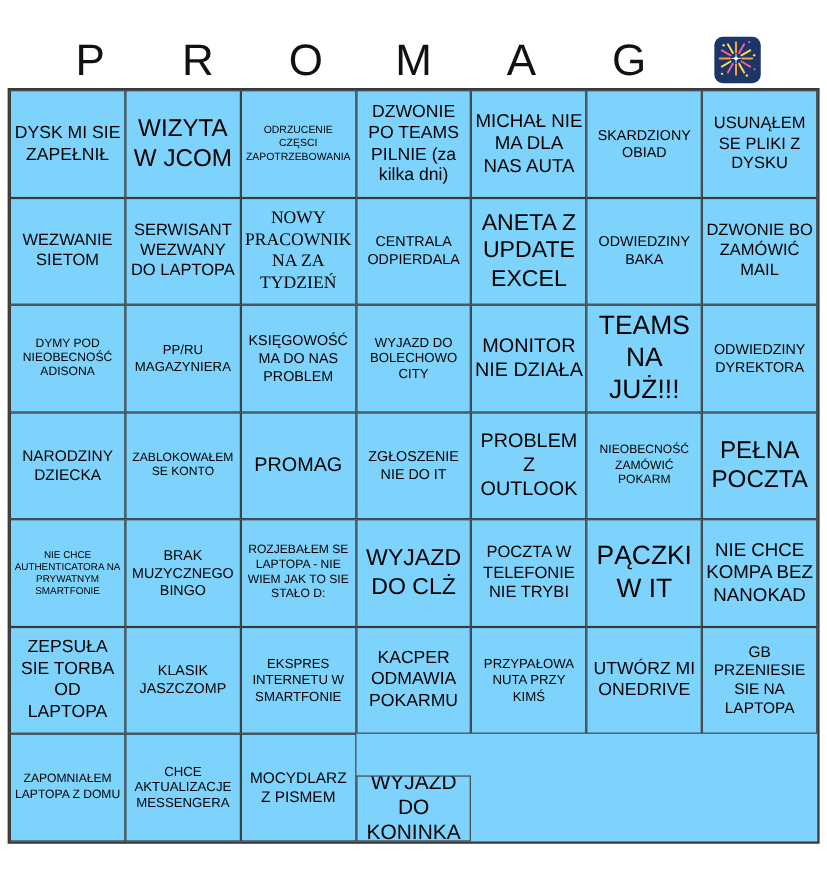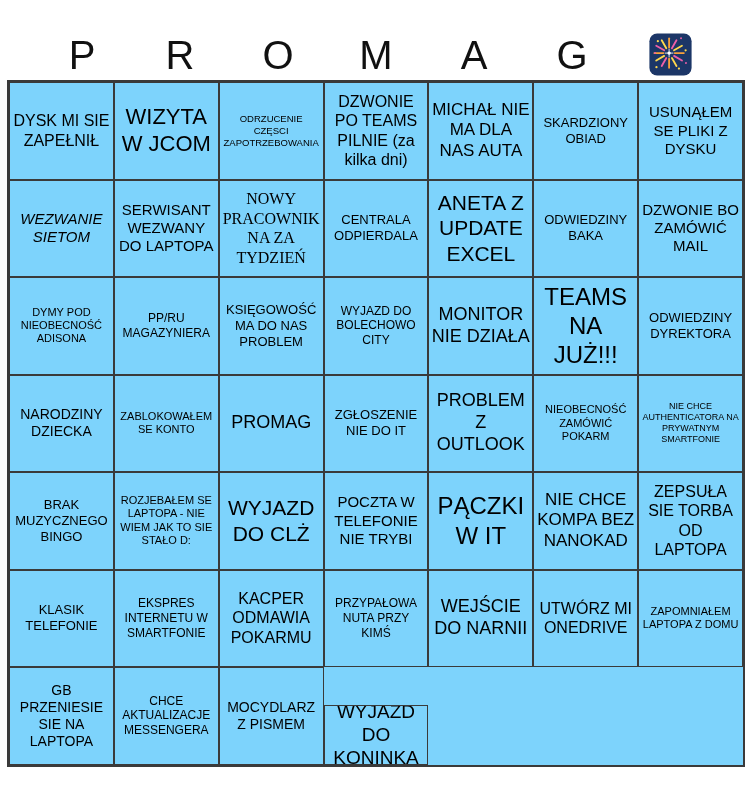--- a/index.html
+++ b/index.html
@@ -102,54 +102,54 @@
   </div>
 
   <div class="card" id="bingo-card">
       <div class="cell" style="font-size: 16px;">DYSK MI SIE ZAPEŁNIŁ</div>
       <div class="cell" style="font-size: 22px;">WIZYTA W JCOM</div>
       <div class="cell" style="font-size: 9.5px;">ODRZUCENIE CZĘSCI ZAPOTRZEBOWANIA</div>
       <div class="cell" style="font-size: 16px; text-align: center;">DZWONIE PO TEAMS PILNIE (za kilka dni)</div>
       <div class="cell" style="font-size: 17px;">MICHAŁ NIE MA DLA NAS AUTA</div>
       <div class="cell" style="font-size: 13px;">SKARDZIONY OBIAD</div>
       <div class="cell" style="font-size: 15px;">USUNĄŁEM SE PLIKI Z DYSKU</div>
-      <div class="cell" style="font-size: 15px; font-style: italic;">WEZWANIE SIETOM</div>
+      <div class="cell" style="font-size: 15px;">WEZWANIE SIETOM</div>
       <div class="cell" style="font-size: 15px;">SERWISANT WEZWANY DO LAPTOPA</div>
       <div class="cell" style="font-size: 16px; font-family: Liberation Serif, serif;">NOWY PRACOWNIK NA ZA TYDZIEŃ</div>
       <div class="cell" style="font-size: 13px;">CENTRALA ODPIERDALA</div>
       <div class="cell" style="font-size: 21px;">ANETA Z UPDATE EXCEL</div>
       <div class="cell" style="font-size: 13px;">ODWIEDZINY BAKA</div>
       <div class="cell" style="font-size: 15px;">DZWONIE BO ZAMÓWIĆ MAIL</div>
       <div class="cell" style="font-size: 11px;">DYMY POD NIEOBECNOŚĆ ADISONA</div>
       <div class="cell" style="font-size: 12px;">PP/RU MAGAZYNIERA</div>
       <div class="cell" style="font-size: 13px;">KSIĘGOWOŚĆ MA DO NAS PROBLEM</div>
       <div class="cell" style="font-size: 12px;">WYJAZD DO BOLECHOWO CITY</div>
       <div class="cell" style="font-size: 18px;">MONITOR NIE DZIAŁA</div>
       <div class="cell" style="font-size: 24px;">TEAMS NA JUŻ!!!</div>
       <div class="cell" style="font-size: 13px;">ODWIEDZINY DYREKTORA</div>
       <div class="cell" style="font-size: 14px;">NARODZINY DZIECKA</div>
       <div class="cell" style="font-size: 11px;">ZABLOKOWAŁEM SE KONTO</div>
       <div class="cell" style="font-size: 18px;">PROMAG</div>
       <div class="cell" style="font-size: 13px;">ZGŁOSZENIE NIE DO IT</div>
       <div class="cell" style="font-size: 18px;">PROBLEM Z OUTLOOK</div>
       <div class="cell" style="font-size: 11px;">NIEOBECNOŚĆ ZAMÓWIĆ POKARM</div>
+      <div class="cell" style="font-size: 22px;">PEŁNA POCZTA</div>
       <div class="cell" style="font-size: 9px;">NIE CHCE AUTHENTICATORA NA PRYWATNYM SMARTFONIE</div>
       <div class="cell" style="font-size: 13px;">BRAK MUZYCZNEGO BINGO</div>
       <div class="cell" style="font-size: 11px;">ROZJEBAŁEM SE LAPTOPA - NIE WIEM JAK TO SIE STAŁO D:</div>
       <div class="cell" style="font-size: 21px;">WYJAZD DO CLŻ</div>
       <div class="cell" style="font-size: 15px;">POCZTA W TELEFONIE NIE TRYBI</div>
       <div class="cell" style="font-size: 24px;">PĄCZKI W IT</div>
       <div class="cell" style="font-size: 17px;">NIE CHCE KOMPA BEZ NANOKAD</div>
       <div class="cell" style="font-size: 16px;">ZEPSUŁA SIE TORBA OD LAPTOPA</div>
-      <div class="cell" style="font-size: 13px;">KLASIK TELEFONIE</div>
+      <div class="cell" style="font-size: 13px;">KLASIK JASZCZOMP</div>
       <div class="cell" style="font-size: 12px;">EKSPRES INTERNETU W SMARTFONIE</div>
       <div class="cell" style="font-size: 16px;">KACPER ODMAWIA POKARMU</div>
       <div class="cell" style="font-size: 12px;">PRZYPAŁOWA NUTA PRZY KIMŚ</div>
-      <div class="cell" style="font-size: 18px;">WEJŚCIE DO NARNII</div>
       <div class="cell" style="font-size: 16px;">UTWÓRZ MI ONEDRIVE</div>
+      <div class="cell" style="font-size: 14px;">GB PRZENIESIE SIE NA LAPTOPA</div>
       <div class="cell" style="font-size: 11px;">ZAPOMNIAŁEM LAPTOPA Z DOMU</div>
-      <div class="cell" style="font-size: 14px;">GB PRZENIESIE SIE NA LAPTOPA</div>
       <div class="cell" style="font-size: 12px;">CHCE AKTUALIZACJE MESSENGERA</div>
       <div class="cell" style="font-size: 14px;">MOCYDLARZ Z PISMEM</div>
       <div class="cell" style="font-size: 19px; margin-top: 38px;">WYJAZD DO KONINKA</div>
     </div>
 
 </div>
 
 </body></html>

